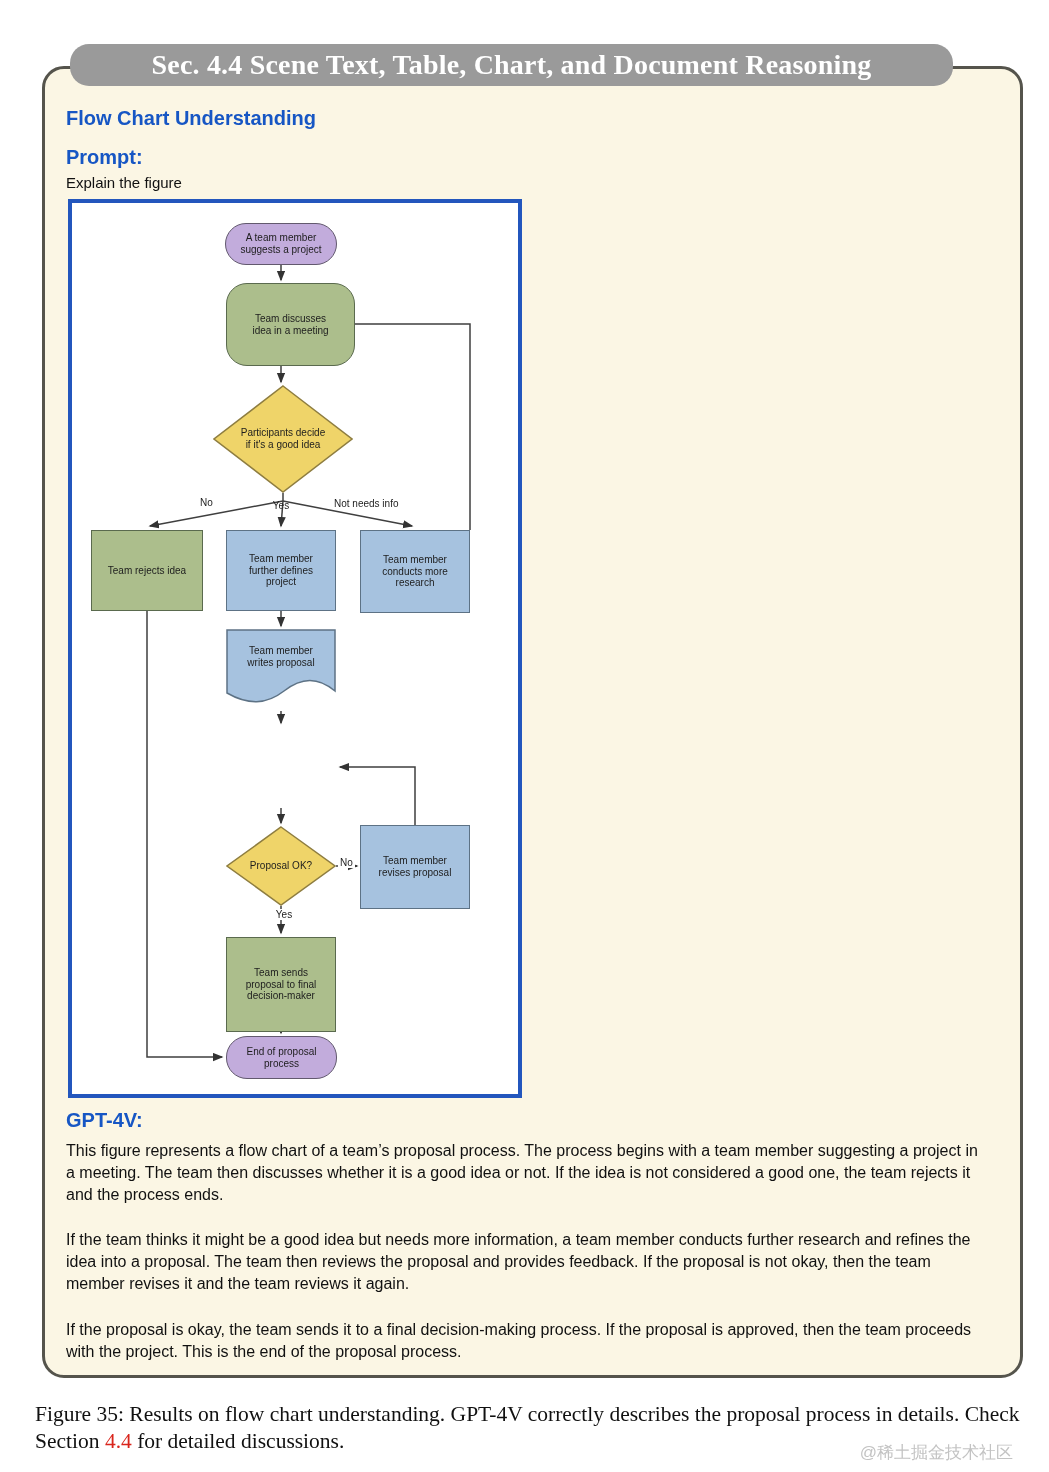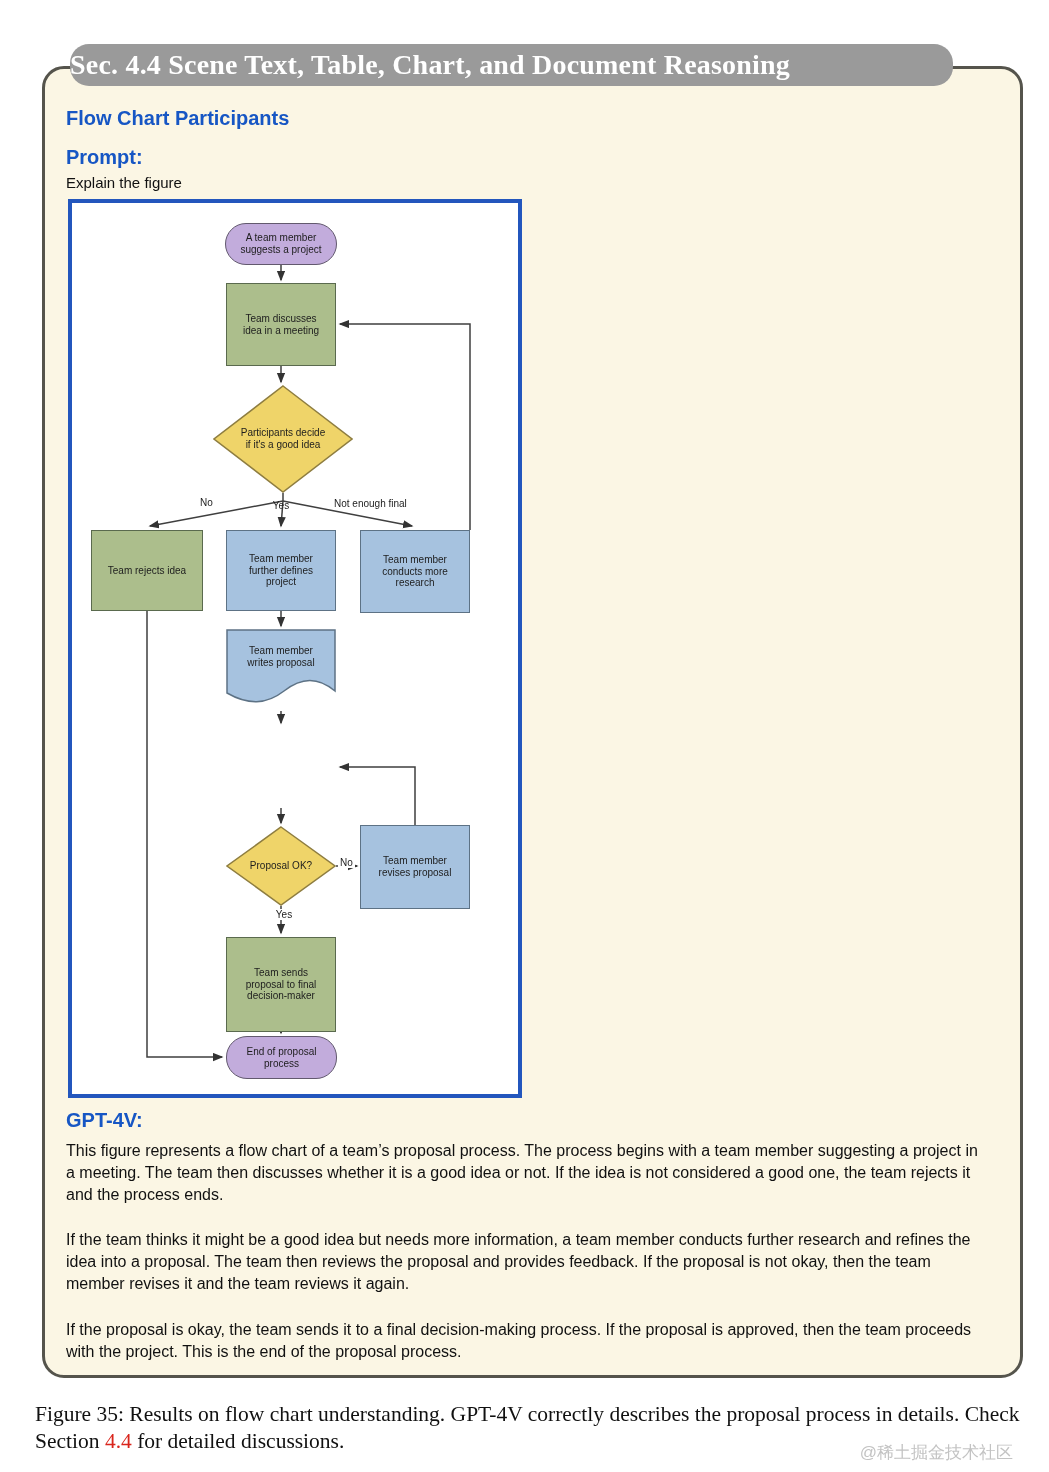--- a/index.html
+++ b/index.html
@@ -3,21 +3,21 @@
 <meta charset="utf-8">
 <style>
   html,body{margin:0;padding:0;}
   body{
     width:1049px;height:1472px;position:relative;background:#ffffff;
     font-family:"Liberation Sans", sans-serif;overflow:hidden;
   }
   
   .banner{
     position:absolute;left:70px;top:44px;width:883px;height:42px;
-    background:#9a9a9a;display:flex;align-items:center;
+    background:#9a9a9a;display:flex;align-items:center;justify-content:center;
     z-index:3;
     border-radius:19px;
   }
   .banner-title{
     font-family:"Liberation Serif", serif;font-weight:bold;font-size:28px;
     color:#ffffff;white-space:nowrap;letter-spacing:0.2px;
   }
   
   .panel{
     position:absolute;left:42px;top:66px;width:981px;height:1312px;
@@ -75,21 +75,21 @@
 </style>
 </head>
 <body>
 
 <div class="banner">
   <span class="banner-title">Sec. 4.4 Scene Text, Table, Chart, and Document Reasoning</span>
 </div>
 
 <div class="panel">
 
-  <div class="heading-blue" style="top:38px;">Flow Chart Participants</div>
+  <div class="heading-blue" style="top:38px;">Flow Chart Understanding</div>
   <div class="heading-blue" style="top:77px;">Prompt:</div>
   <div class="plain-text" style="top:105px;">Explain the figure</div>
 
   <div class="flowchart">
 
     <svg class="edges" width="454" height="899" viewBox="0 0 454 899">
       <defs>
         <marker id="arr" markerWidth="8" markerHeight="6" refX="6" refY="2.75" orient="auto">
           <path d="M0,0 L7,2.75 L0,5.5 Z" fill="#333333"></path>
         </marker>
@@ -111,36 +111,36 @@
         <path d="M402,331 V125 H272" marker-end="url(#arr)"></path>
         <path d="M347,626 V568 H272" marker-end="url(#arr)"></path>
       </g>
     </svg>
 
     <div class="node pill" style="left:157px;top:24px;width:112px;height:42px;">
       <span class="node-label">A team member
 suggests a project</span>
     </div>
 
-    <div class="node rect-green" style="left:158px;top:84px;width:110px;height:83px;">
+    <div class="node rect-green" style="left:158px;top:84px;width:129px;height:83px;border-radius:21px;">
       <span class="node-label">Team discusses
 idea in a meeting</span>
     </div>
 
     <div class="node shape-holder" style="left:145px;top:186px;width:140px;height:108px;">
       <svg width="140" height="108" viewBox="0 0 140 108">
         <polygon points="70,1 139,54 70,107 1,54" fill="#efd469" stroke="#8e7d40" stroke-width="1.5"></polygon>
       </svg>
       <span class="node-label">Participants decide
 if it's a good idea</span>
     </div>
 
     <div class="edge-label" style="left:132px;top:298px;">No</div>
     <div class="edge-label center-30" style="left:197px;top:301px;">Yes</div>
-    <div class="edge-label" style="left:266px;top:299px;">Not enough final</div>
+    <div class="edge-label" style="left:266px;top:299px;">Not needs info</div>
 
     <div class="node rect-green" style="left:23px;top:331px;width:112px;height:81px;">
       <span class="node-label">Team rejects idea</span>
     </div>
 
     <div class="node rect-blue" style="left:158px;top:331px;width:110px;height:81px;">
       <span class="node-label">Team member
 further defines
 project</span>
     </div>

